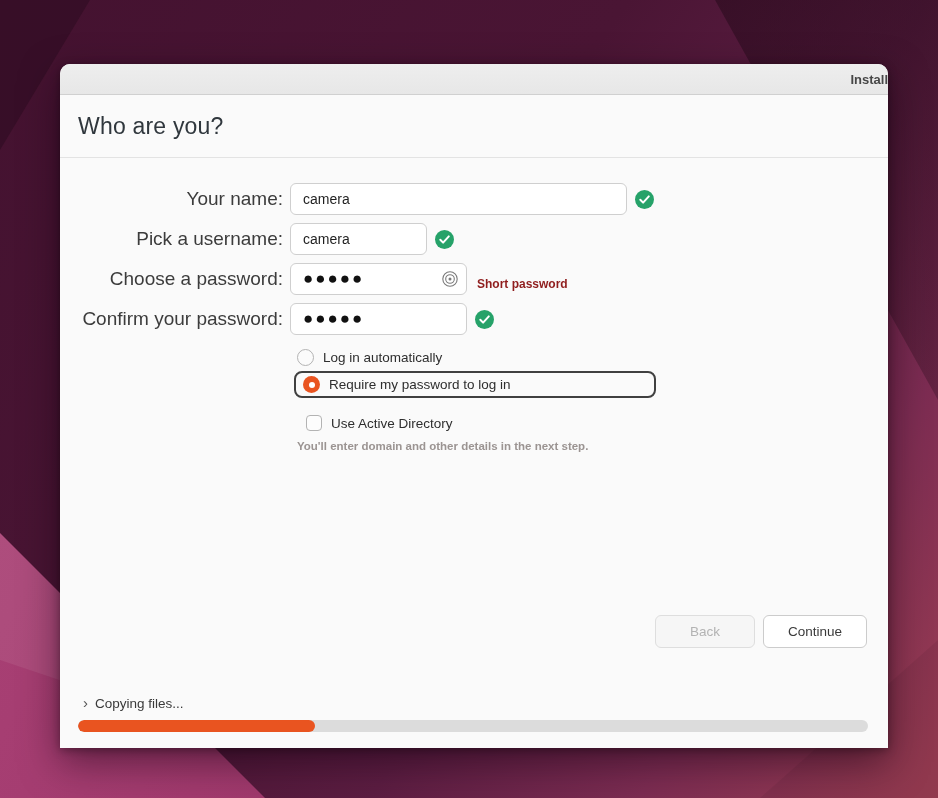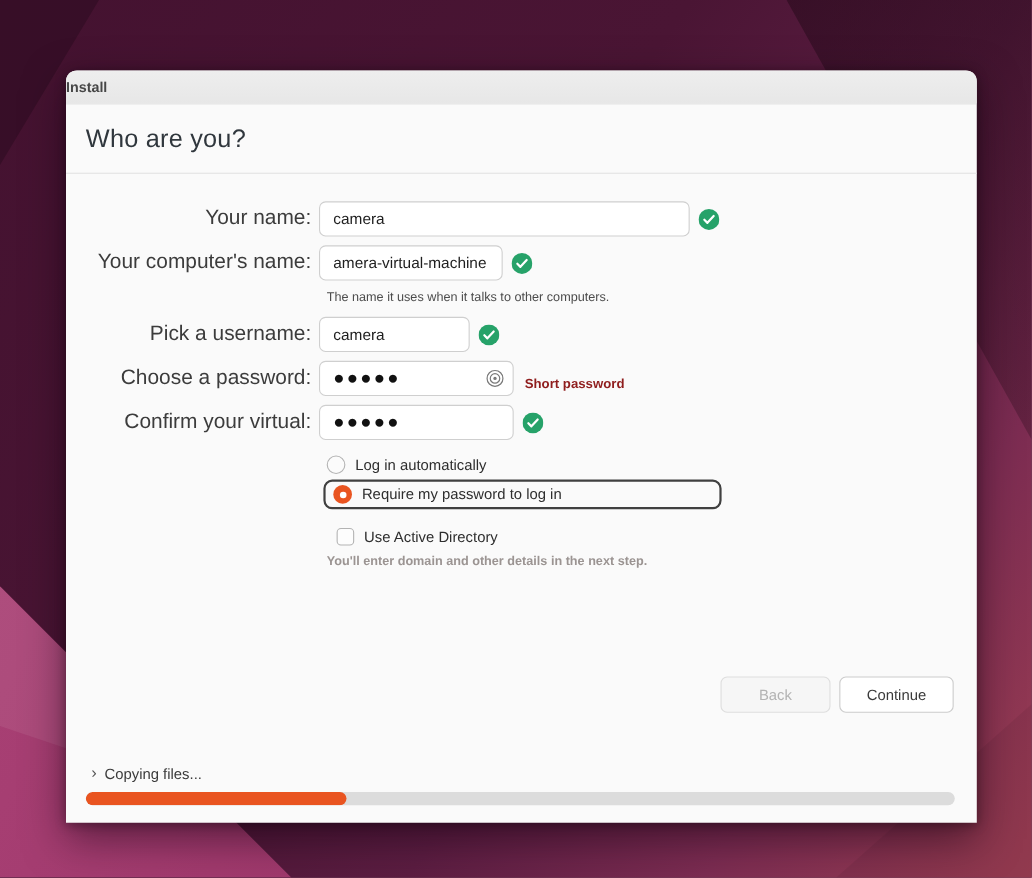--- a/index.html
+++ b/index.html
@@ -42,21 +42,21 @@
     position: absolute; left: 60px; top: 64px; width: 828px; height: 684px;
     background: #fafafa;
     border-radius: 10px 10px 0 0;
     box-shadow: 0 14px 38px rgba(20,0,15,0.5), 0 2px 10px rgba(0,0,0,0.35);
   }
   .titlebar {
     height: 31px;
     background: linear-gradient(#eeeeee, #e7e7e7);
     border-bottom: 1px solid #d0d0d0;
     border-radius: 10px 10px 0 0;
-    display: flex; align-items: center; justify-content: flex-start;
+    display: flex; align-items: center; justify-content: flex-end;
   }
   .titlebar span { font-size: 13px; font-weight: bold; color: #474747; }
 
   .page-header {
     height: 63px;
     border-bottom: 1px solid #e3e3e3;
     display: flex; align-items: center;
     padding: 0 18px;
   }
   .page-header h1 { font-size: 23px; font-weight: 400; color: #30373d; letter-spacing: 0.2px; }
@@ -194,33 +194,20 @@
       <label class="field-label">Your name:</label>
       <input class="text-input w-name" type="text" value="camera" style="">
       <span class="check-badge">
         <svg viewBox="0 0 19 19" width="19" height="19">
             <circle cx="9.5" cy="9.5" r="9.5" fill="#26a269"></circle>
             <path d="M5.3 9.8 l2.8 2.8 L13.8 6.4" stroke="#fff" stroke-width="2" fill="none" stroke-linecap="round" stroke-linejoin="round"></path>
           </svg>
       </span>
     </div>
 
-    <div class="form-row">
-      <label class="field-label">Your computer's name:</label>
-      <input class="text-input w-computer" type="text" value="amera-virtual-machine" style="">
-      <span class="check-badge">
-        <svg viewBox="0 0 19 19" width="19" height="19">
-            <circle cx="9.5" cy="9.5" r="9.5" fill="#26a269"></circle>
-            <path d="M5.3 9.8 l2.8 2.8 L13.8 6.4" stroke="#fff" stroke-width="2" fill="none" stroke-linecap="round" stroke-linejoin="round"></path>
-          </svg>
-      </span>
-    </div>
-    <div class="hint-row">
-      <span class="hint-dark">The name it uses when it talks to other computers.</span>
-    </div>
 
     <div class="form-row">
       <label class="field-label">Pick a username:</label>
       <input class="text-input w-username" type="text" value="camera" style="">
       <span class="check-badge">
         <svg viewBox="0 0 19 19" width="19" height="19">
             <circle cx="9.5" cy="9.5" r="9.5" fill="#26a269"></circle>
             <path d="M5.3 9.8 l2.8 2.8 L13.8 6.4" stroke="#fff" stroke-width="2" fill="none" stroke-linecap="round" stroke-linejoin="round"></path>
           </svg>
       </span>
@@ -235,21 +222,21 @@
               <circle cx="9" cy="9" r="7.2" stroke="#7a7a7a" stroke-width="1.1" fill="none"></circle>
               <circle cx="9" cy="9" r="4.3" stroke="#7a7a7a" stroke-width="1.1" fill="none"></circle>
               <circle cx="9" cy="9" r="1.5" fill="#7a7a7a"></circle>
             </svg>
         </button>
       </span>
       <span class="warning-text">Short password</span>
     </div>
 
     <div class="form-row">
-      <label class="field-label">Confirm your virtual:</label>
+      <label class="field-label">Confirm your password:</label>
       <input class="text-input w-password masked" type="text" value="●●●●●" style="">
       <span class="check-badge">
         <svg viewBox="0 0 19 19" width="19" height="19">
             <circle cx="9.5" cy="9.5" r="9.5" fill="#26a269"></circle>
             <path d="M5.3 9.8 l2.8 2.8 L13.8 6.4" stroke="#fff" stroke-width="2" fill="none" stroke-linecap="round" stroke-linejoin="round"></path>
           </svg>
       </span>
     </div>
 
     <div class="options">

